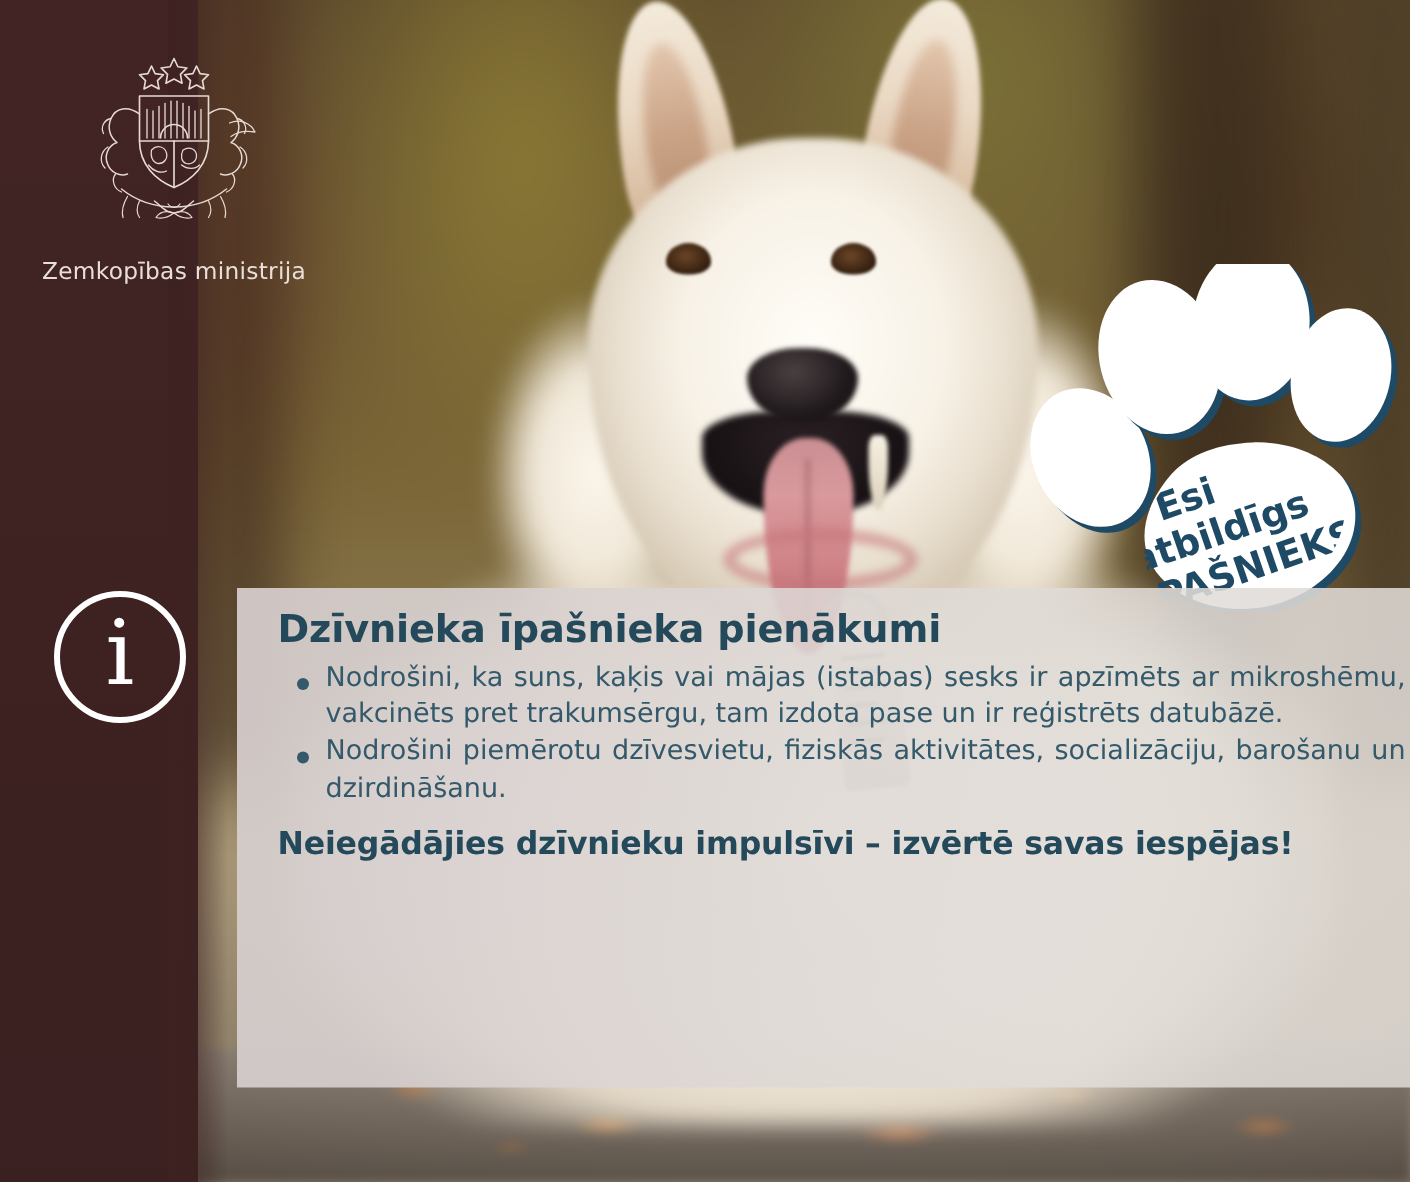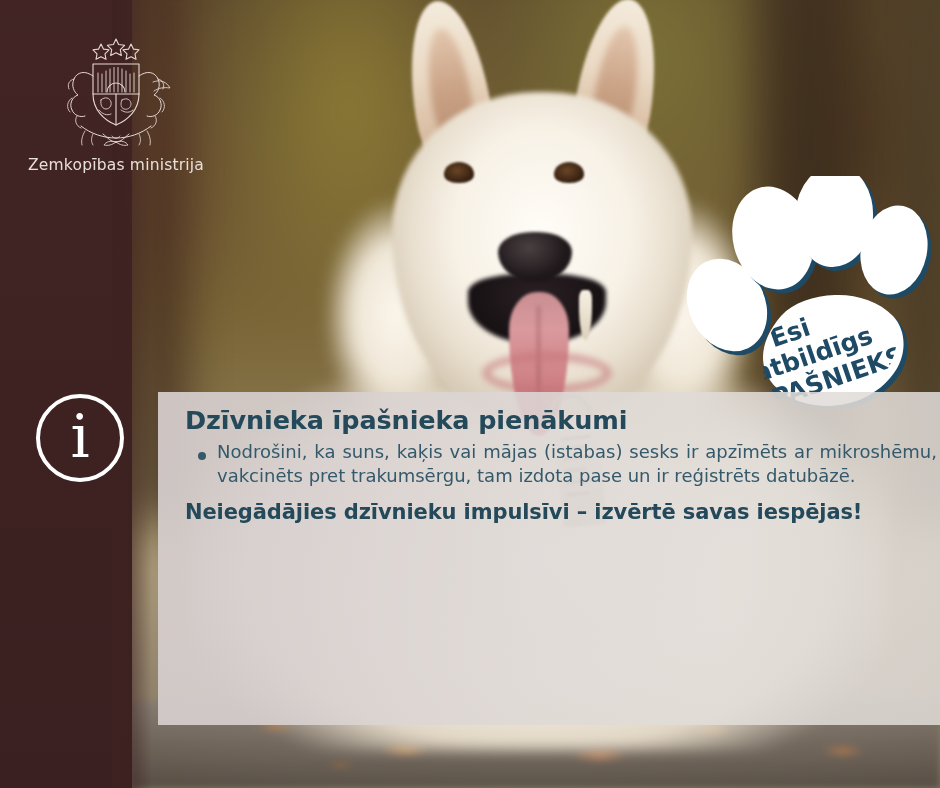--- a/index.html
+++ b/index.html
@@ -234,21 +234,21 @@
   
   .logo-wrap {
     position: absolute;
     left: 18px; top: 30px;
     width: 196px;
     text-align: center;
     color: #e7dcd6;
   }
   .crest { display: block; margin: 0 auto; }
   .logo-label {
-    margin-top: 4px;
+    margin-top: 20px;
     font-size: 15.5px;
     letter-spacing: .2px;
     color: #e9dfd9;
     font-family: "DejaVu Sans", sans-serif;
     white-space: nowrap;
   }
 
   
   .paw {
     position: absolute;
@@ -478,18 +478,19 @@
 
   <div class="info-icon">
     <span class="info-glyph">i</span>
   </div>
 
   <div class="panel">
     <div class="panel-title">Dzīvnieka īpašnieka pienākumi</div>
 
     <ul class="bullets">
       <li>Nodrošini, ka suns, kaķis vai mājas (istabas) sesks ir apzīmēts ar mikroshēmu, vakcinēts pret trakumsērgu, tam izdota pase un ir reģistrēts datubāzē.</li>
+      <li>Nodrošini piemērotu dzīvesvietu, fiziskās aktivitātes, socializāciju, barošanu un dzirdināšanu.</li>
     </ul>
 
     <div class="panel-footer">Neiegādājies dzīvnieku impulsīvi – izvērtē savas iespējas!</div>
   </div>
 
 </div>
 
 </body></html>

